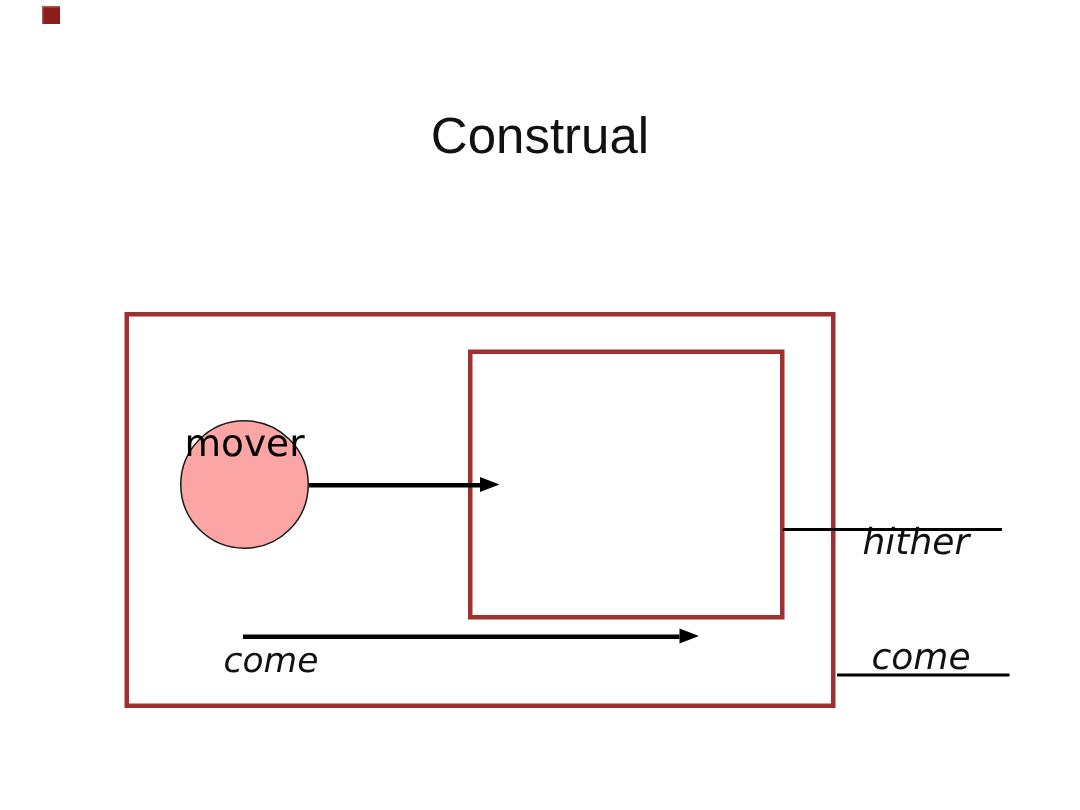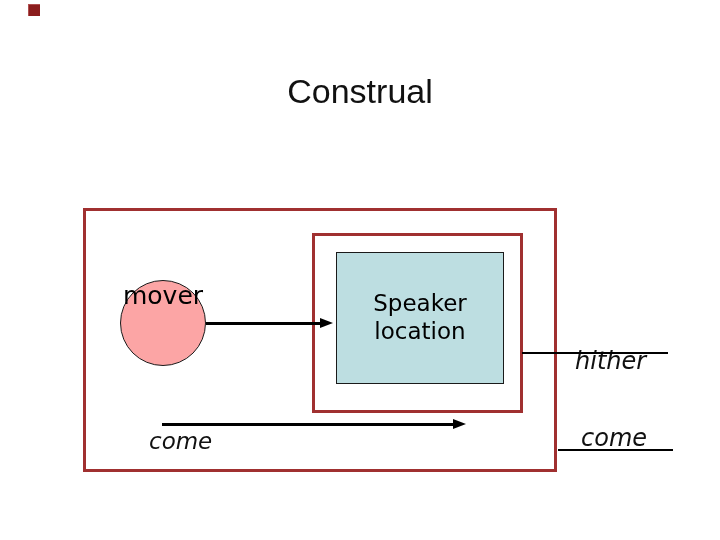--- a/index.html
+++ b/index.html
@@ -112,23 +112,20 @@
 <div id="stage">
 
   <div class="corner-square"></div>
 
   <div class="slide-title">Construal</div>
 
   <div class="frame outer-frame"></div>
 
   <div class="frame inner-frame"></div>
 
-  <div class="speaker-box">
-    <span class="shape-label">Speaker location</span>
-  </div>
 
   <div class="mover-circle">
     <span>mover</span>
   </div>
 
   <div class="hline mover-arrow-line"></div>
   <div class="arrow-head mover-arrow-head"></div>
 
   <div class="hline time-arrow-line"></div>
   <div class="arrow-head time-arrow-head"></div>

